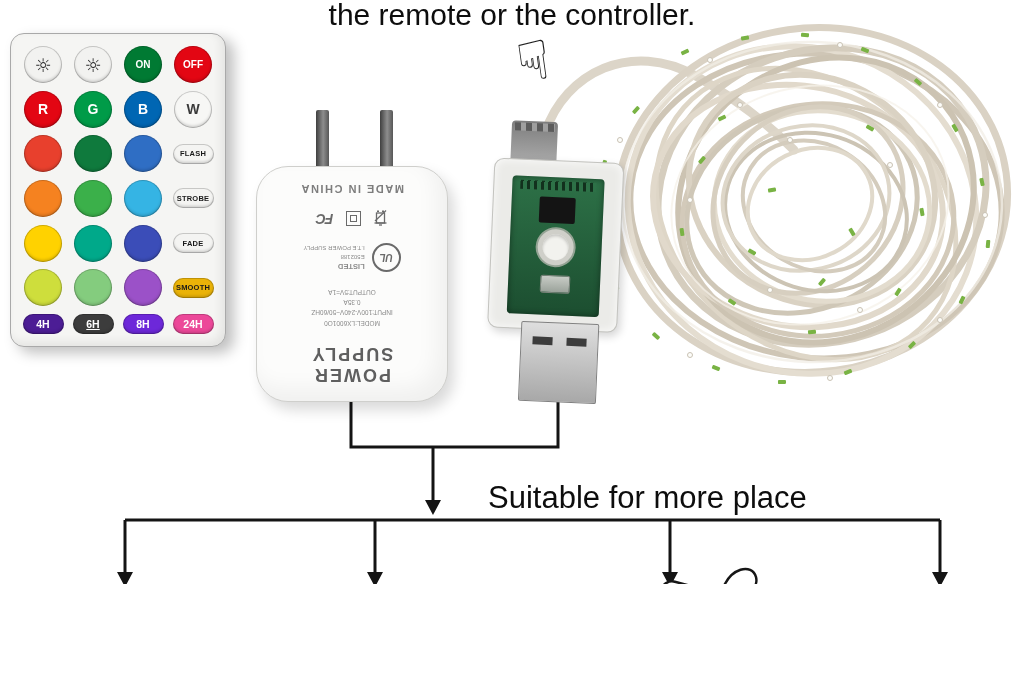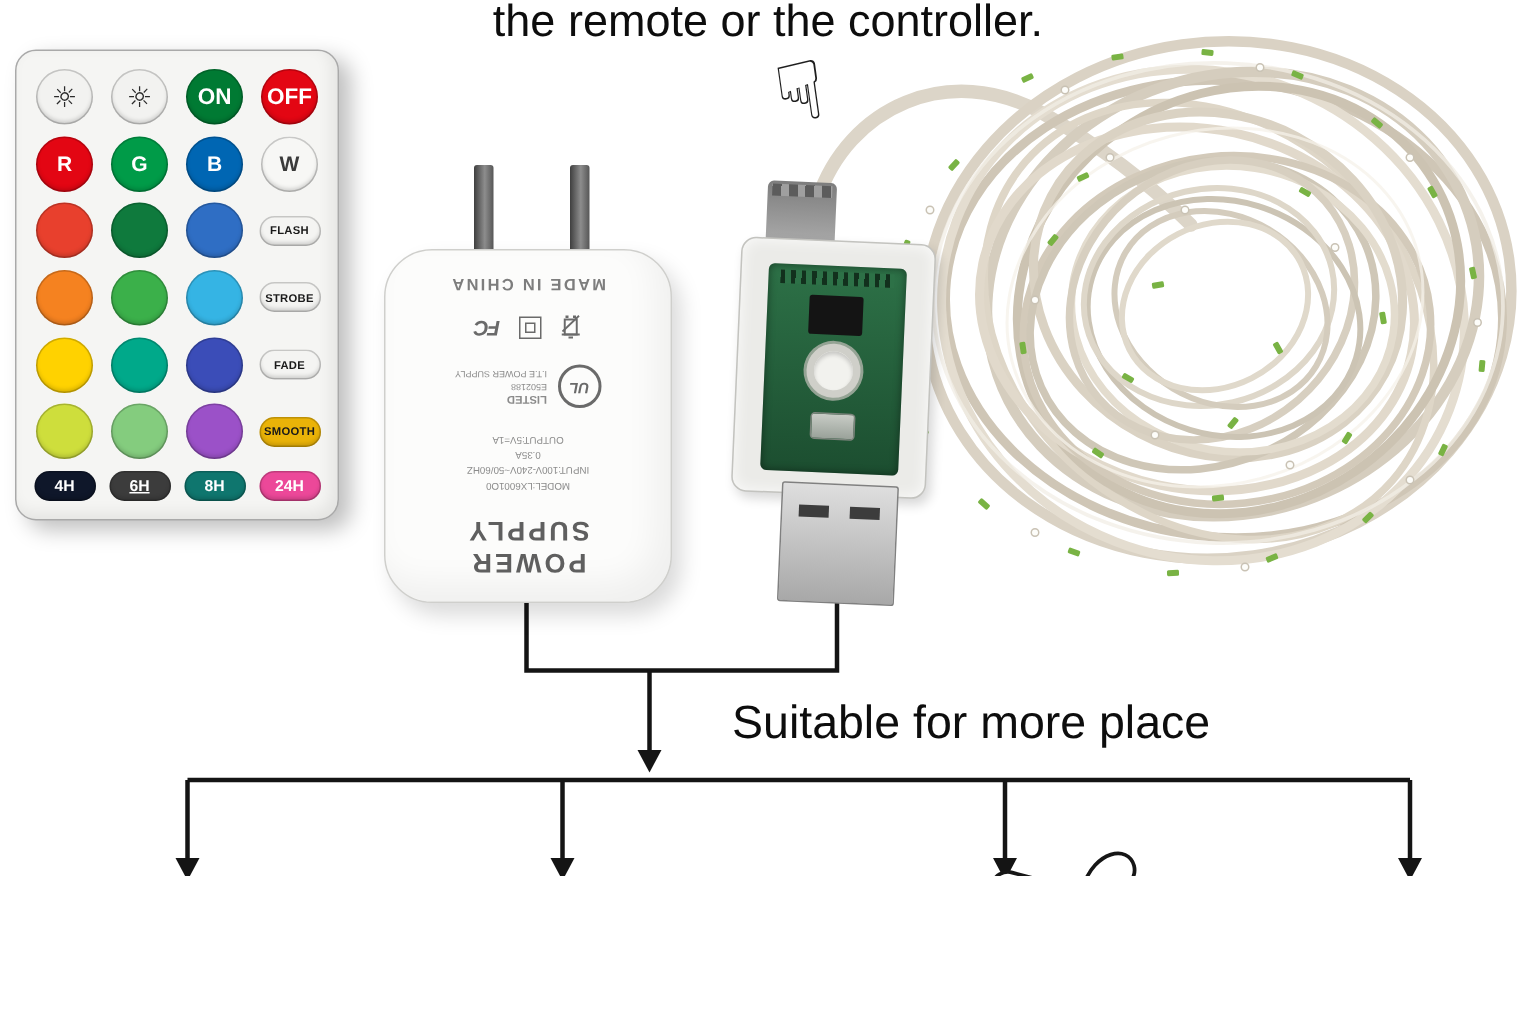--- a/index.html
+++ b/index.html
@@ -1,35 +1,35 @@
 <!DOCTYPE html>
 <html><head>
 <meta charset="utf-8">
 <style>
   html,body{margin:0;padding:0;background:#ffffff;}
   .canvas{position:relative;width:1024px;height:584px;background:#ffffff;overflow:hidden;
           font-family:"Liberation Sans",sans-serif;color:#101010;}
 
   
   .top-caption{position:absolute;left:0;top:-2px;width:100%;text-align:center;font-size:30px;color:#0d0d0d;z-index:30;}
-  .suitable-caption{position:absolute;left:488px;top:464px;font-size:31px;color:#0d0d0d;z-index:30;}
+  .suitable-caption{position:absolute;left:488px;top:480px;font-size:31px;color:#0d0d0d;z-index:30;}
   .remote-label{position:absolute;left:36px;top:356px;font-size:33px;color:#0d0d0d;z-index:30;}
 
   
   .remote{position:absolute;left:10px;top:33px;width:214px;height:312px;background:#f5f5f3;
           border:1px solid #a9a9a9;border-radius:14px;z-index:20;
           box-shadow:8px 6px 14px rgba(0,0,0,.25), inset -4px -4px 10px rgba(0,0,0,.07);}
   #remote-grid{position:absolute;left:12px;right:12px;top:12px;bottom:12px;display:grid;
                grid-template-columns:repeat(4,40px);justify-content:space-between;align-content:space-between;
                justify-items:center;align-items:center;}
   .rbtn{display:flex;align-items:center;justify-content:center;font-weight:bold;text-align:center;
         box-shadow:inset 0 0 0 1px rgba(0,0,0,.18), inset 0 -2px 3px rgba(0,0,0,.18);}
   .rbtn.round{width:38px;height:37px;border-radius:50%;}
   .rbtn.pill{width:41px;height:20px;border-radius:10px;}
-  .rbtn.power{font-size:15px;}
+  .rbtn.power{font-size:10px;}
   .rbtn.letter{font-size:14px;}
   .rbtn.mode{font-size:7.5px;letter-spacing:.2px;}
   .rbtn.timer{font-size:10.5px;}
   .rbtn.glyph{font-size:19px;font-weight:normal;font-family:"DejaVu Sans",sans-serif;}
 
   
   .adapter{position:absolute;left:256px;top:110px;width:192px;height:292px;z-index:15;}
   .prong{position:absolute;top:0;width:13px;height:64px;border-radius:2px;
          background:linear-gradient(90deg,#3f3f3f,#8d8d8d 55%,#575757);}
   .prong-left{left:60px;}
@@ -189,23 +189,23 @@
         <div class="rbtn round" style="background: rgb(53, 180, 228); color: rgb(255, 255, 255);"></div>
         <div class="rbtn pill mode" style="background: rgb(244, 244, 242); color: rgb(26, 26, 26);">STROBE</div>
         <div class="rbtn round" style="background: rgb(255, 210, 0); color: rgb(255, 255, 255);"></div>
         <div class="rbtn round" style="background: rgb(0, 169, 138); color: rgb(255, 255, 255);"></div>
         <div class="rbtn round" style="background: rgb(59, 77, 184); color: rgb(255, 255, 255);"></div>
         <div class="rbtn pill mode" style="background: rgb(244, 244, 242); color: rgb(26, 26, 26);">FADE</div>
         <div class="rbtn round" style="background: rgb(206, 222, 60); color: rgb(255, 255, 255);"></div>
         <div class="rbtn round" style="background: rgb(132, 204, 126); color: rgb(255, 255, 255);"></div>
         <div class="rbtn round" style="background: rgb(155, 81, 200); color: rgb(255, 255, 255);"></div>
         <div class="rbtn pill mode" style="background: #eab308; color: rgb(26, 26, 26);">SMOOTH</div>
-        <div class="rbtn pill timer" style="background: #0f172a; color: rgb(255, 255, 255);">4H</div>
+        <div class="rbtn pill timer" style="background: #4c1d95; color: rgb(255, 255, 255);">4H</div>
         <div class="rbtn pill timer" style="background: rgb(60, 60, 60); color: rgb(255, 255, 255); text-decoration: underline;">6H</div>
-        <div class="rbtn pill timer" style="background: #0f766e; color: rgb(255, 255, 255); text-align: center;">8H</div>
+        <div class="rbtn pill timer" style="background: #6d28d9; color: rgb(255, 255, 255); text-align: center;">8H</div>
         <div class="rbtn pill timer" style="background: #ec4899; color: rgb(255, 255, 255);">24H</div>
       </div>
   </div>
 
   <div class="adapter">
     <div class="prong prong-left"></div>
     <div class="prong prong-right"></div>
     <div class="adapter-body">
       <div class="adapter-print">
         <div class="ps-title">POWER SUPPLY</div>

